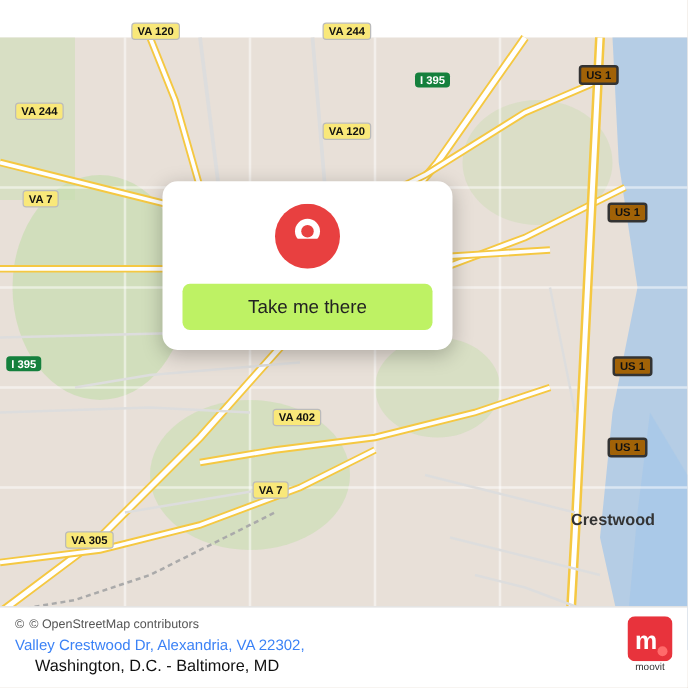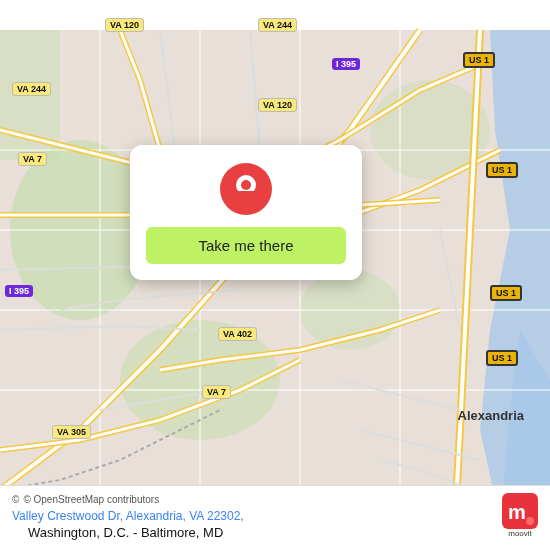--- a/index.html
+++ b/index.html
@@ -118,27 +118,27 @@
       border: 1px solid #bbb;
       border-radius: 3px;
       padding: 1px 4px;
       font-size: 9px;
       font-weight: bold;
       color: #111;
       z-index: 5;
     }
 
     .us-label {
-      background: #eab308;
+      background: #a16207;
       border: 2px solid #333;
       border-radius: 3px;
     }
 
     .interstate-label {
-      background: #6d28d9;
+      background: #15803d;
       color: white;
       border: none;
       border-radius: 3px;
     }
   </style>
 </head>
 <body>
 
 <div id="map-container">
 
@@ -211,21 +211,21 @@
   <div class="road-label interstate-label" style="top:58px; left:332px;">I 395</div>
   <div class="road-label" style="top:98px; left:258px;">VA 120</div>
   <div class="road-label" style="top:152px; left:18px;">VA 7</div>
   <div class="road-label us-label" style="top:162px; right:32px;">US 1</div>
   <div class="road-label interstate-label" style="top:285px; left:5px;">I 395</div>
   <div class="road-label" style="top:327px; left:202px;margin-left:16px;">VA 402</div>
   <div class="road-label us-label" style="top:285px; right:28px;">US 1</div>
   <div class="road-label" style="top:385px; left:202px;">VA 7</div>
   <div class="road-label us-label" style="top:350px; right:32px;">US 1</div>
   <div class="road-label" style="top:425px; left:52px;">VA 305</div>
-  <div style="position:absolute; top:408px; right:26px; font-size:13px; font-weight:bold; color:#333; z-index:5;">Alexandria</div>
+  <div style="position:absolute; top:408px; right:26px; font-size:13px; font-weight:bold; color:#333; z-index:5;">Crestwood</div>
 
   <div id="cta-card">
 
     <svg id="location-pin-icon" viewBox="0 0 52 52" xmlns="http://www.w3.org/2000/svg">
       <circle cx="26" cy="26" r="26" fill="#e84040"></circle>
       <circle cx="26" cy="22" r="10" fill="white"></circle>
       <path d="M26 44 L16 28 L36 28 Z" fill="#e84040"></path>
       <circle cx="26" cy="22" r="5" fill="#e84040"></circle>
     </svg>
     <button id="cta-button">Take me there</button>

